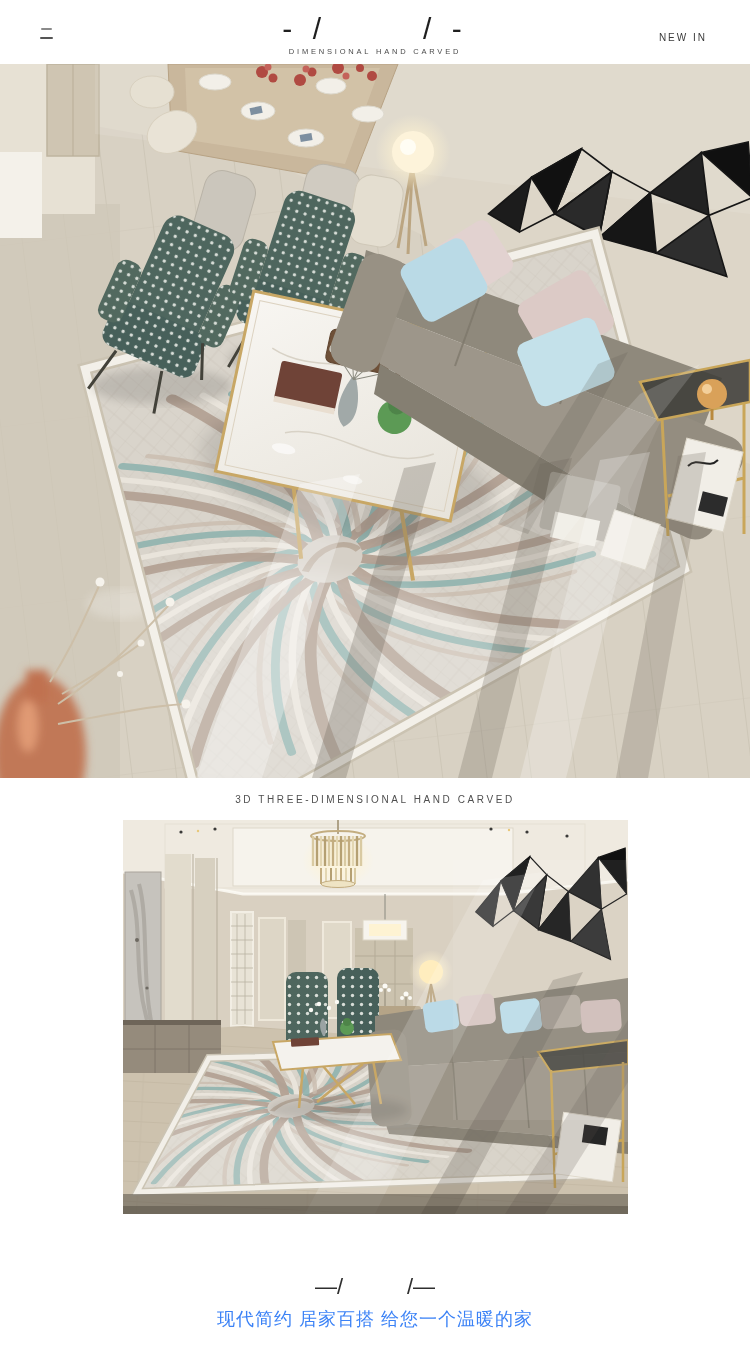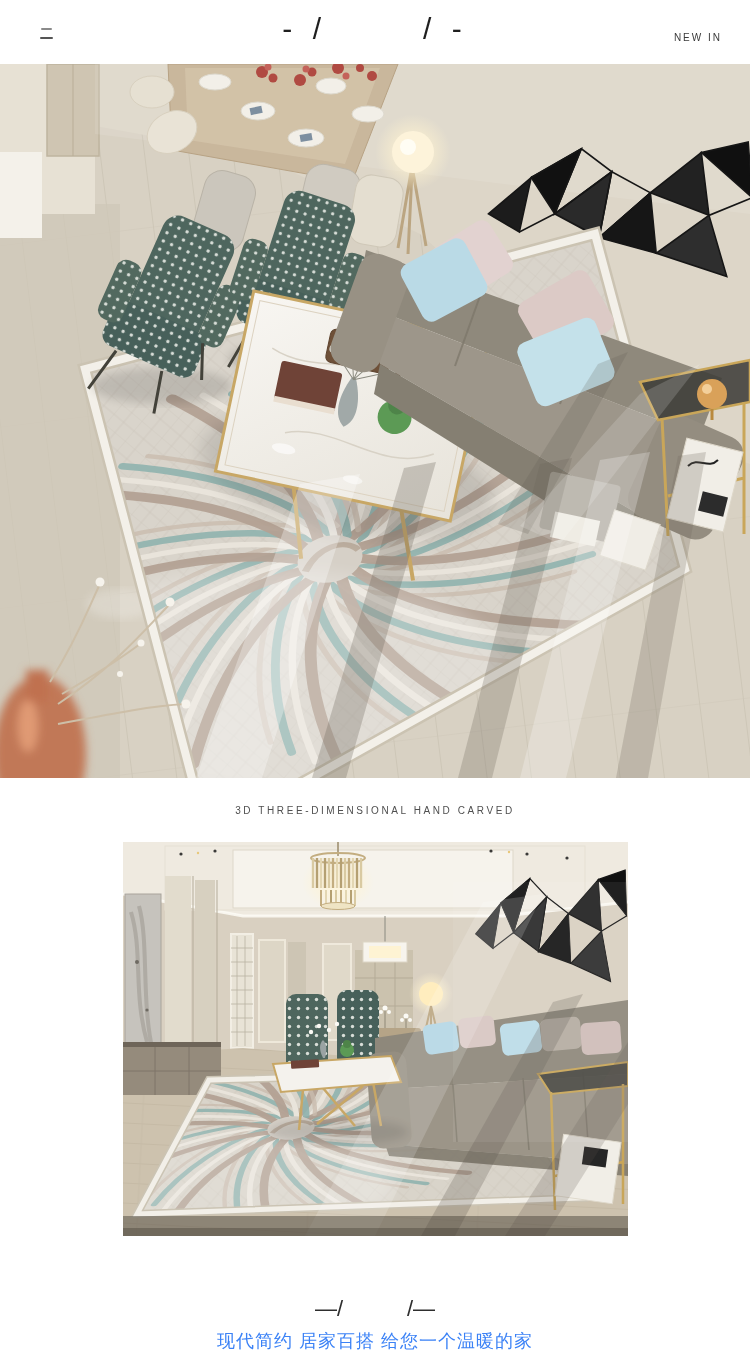--- a/index.html
+++ b/index.html
@@ -13,25 +13,25 @@
   .topbar{height:64px;position:relative;}
   .menu-icon{position:absolute;left:38px;top:27px;width:16px;height:14px;cursor:pointer;}
   .menu-icon .dash{position:absolute;height:2.4px;background:#6b6b6b;border-radius:1px;}
   .menu-icon .d1{top:1px;left:3px;width:11px;background:#8a8a8a;}
   .menu-icon .d2{top:10px;left:2px;width:13px;background:#555555;}
   .header-center{position:absolute;left:0;right:0;top:0;text-align:center;}
   .slash-marks{display:flex;justify-content:center;gap:96px;margin-top:14px;height:32px;
                font-size:30px;font-weight:300;line-height:30px;color:#1f1f1f;}
   .slash-marks span{display:inline-block;letter-spacing:6px;}
   .header-caption{font-size:7.5px;letter-spacing:2.8px;color:#4a4a4a;margin-top:1px;}
-  .new-in{position:absolute;right:28px;top:32px;font-size:10px;letter-spacing:2px;color:#3a3a3a;cursor:pointer;}
+  .new-in{position:absolute;right:43px;top:32px;font-size:10px;letter-spacing:2px;color:#3a3a3a;cursor:pointer;}
 
   
   .hero-top{width:750px;height:714px;overflow:hidden;}
-  .divider{height:64px;display:flex;align-items:center;justify-content:center;}
+  .divider{height:42px;display:flex;align-items:center;justify-content:center;}
   .divider-caption{font-size:10px;letter-spacing:2.6px;color:#4f4f4f;}
   .hero-room{width:505px;height:394px;margin:0 auto;overflow:hidden;}
 
   
   .bottom{height:130px;text-align:center;}
   .footer-marks{display:flex;justify-content:center;gap:64px;padding-top:60px;
                 font-size:22px;font-weight:300;color:#2e2e2e;line-height:26px;}
   .tagline{margin-top:7px;font-size:18px;letter-spacing:1px;color:#3b82f6;}
 </style>
 </head>
@@ -131,20 +131,21 @@
   <header class="topbar">
     <div class="menu-icon">
       <span class="dash d1"></span>
       <span class="dash d2"></span>
     </div>
     <div class="header-center">
       <div class="slash-marks">
         <span>- /</span>
         <span>/ -</span>
       </div>
+      <div class="header-caption">DIMENSIONAL HAND CARVED</div>
     </div>
     <div class="new-in">NEW IN</div>
   </header>
 
   <figure class="hero-top">
     <svg viewBox="0 0 750 714" width="750" height="714" role="img">
 
       <g>
         <rect x="0" y="0" width="750" height="714" fill="#d8d1c3"></rect>
         <rect x="0" y="0" width="750" height="714" fill="url(#p1)" opacity="0.85"></rect>

